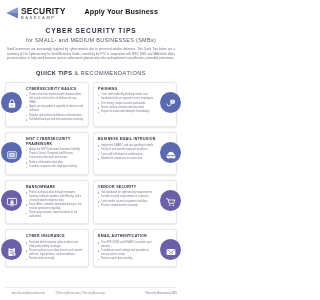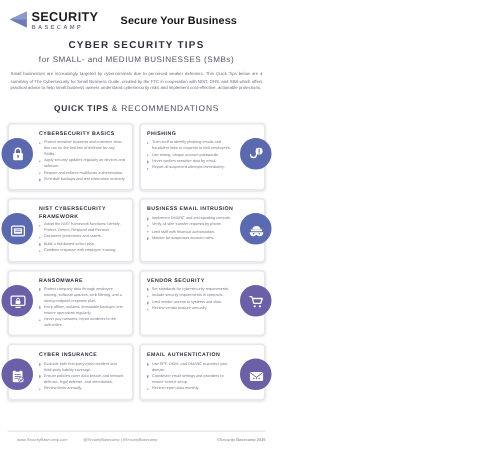--- a/index.html
+++ b/index.html
@@ -6,21 +6,21 @@
   html, body {
     width: 182px; height: 300px;
     background: #ffffff;
     font-family: "Liberation Sans", sans-serif;
     overflow: hidden;
   }
   .page { width: 182px; height: 300px; position: relative; background: #fff; }
 
   
   .header {
-    display: flex; align-items: center;
+    display: flex; 
     padding: 7px 8px 4px 6px;
     gap: 6px;
   }
   .logo-wrap { display: flex; align-items: center; gap: 2px; }
   .logo-mark { width: 13px; height: 12px; flex: 0 0 auto; }
   .logo-text { line-height: 1; }
   .logo-main {
     font-size: 8.5px; font-weight: bold; letter-spacing: .2px;
     color: #1c1c22; display: block;
   }
@@ -128,21 +128,21 @@
     <div class="logo-wrap">
       <svg class="logo-mark" viewBox="0 0 24 22">
         <path d="M1 11 L22 1 L22 21 Z" fill="#6d7cb8"></path>
         <path d="M1 11 L22 1 L22 11 Z" fill="#8e9acb"></path>
       </svg>
       <span class="logo-text">
         <span class="logo-main">SECURITY</span>
         <span class="logo-sub">BASECAMP</span>
       </span>
     </div>
-    <div class="tagline">Secure Your Business</div>
+    <div class="tagline">Apply Your Business</div>
   </div>
 
   <div class="title-block">
     <div class="main-title">CYBER SECURITY TIPS</div>
     <div class="sub-title">for SMALL- and MEDIUM  BUSINESSES (SMBs)</div>
   </div>
   <p class="intro">Small businesses are increasingly targeted by cybercriminals due to perceived weaker defenses. This Quick Tips below are a summary of The Cybersecurity for Small Business Guide, created by the FTC in cooperation with NIST, DHS, and SBA which offers practical advice to help small business owners understand cybersecurity risks and implement cost-effective, actionable protections.</p>
 
   <div class="section-heading">
     <b>QUICK TIPS</b><span> &amp; RECOMMENDATIONS</span>

